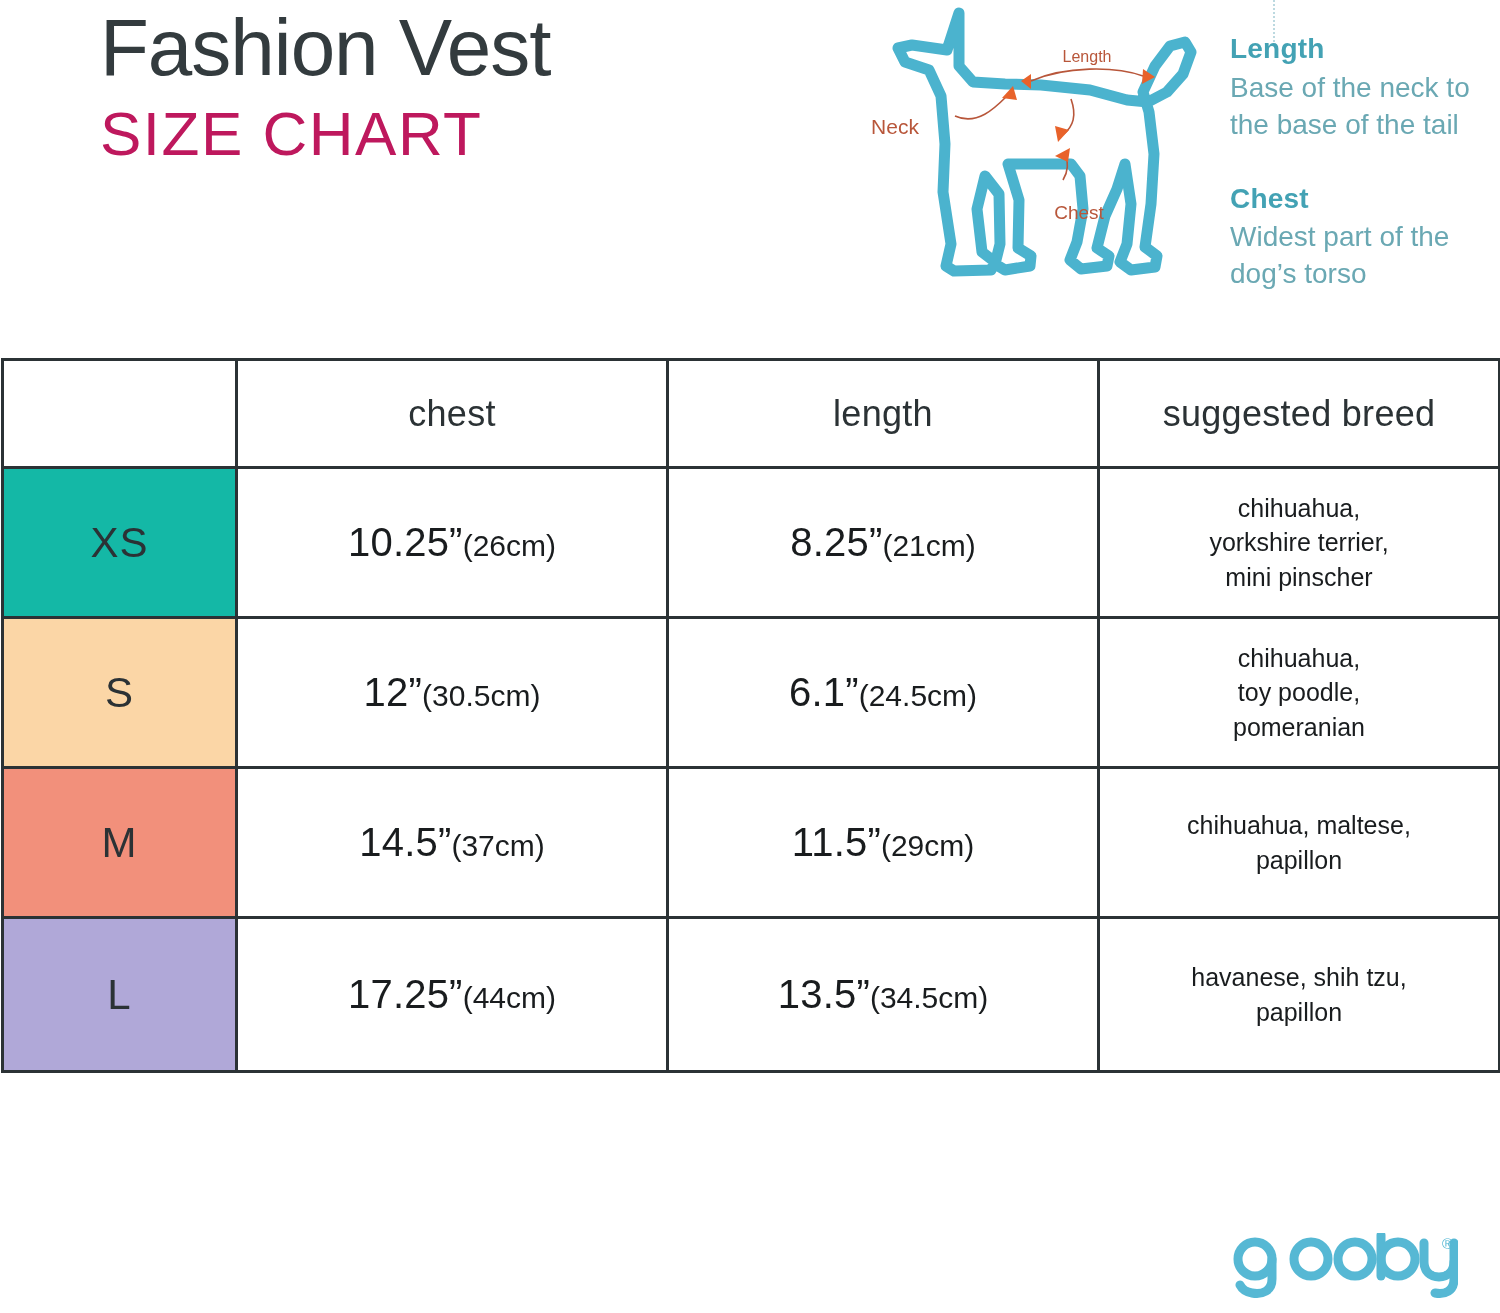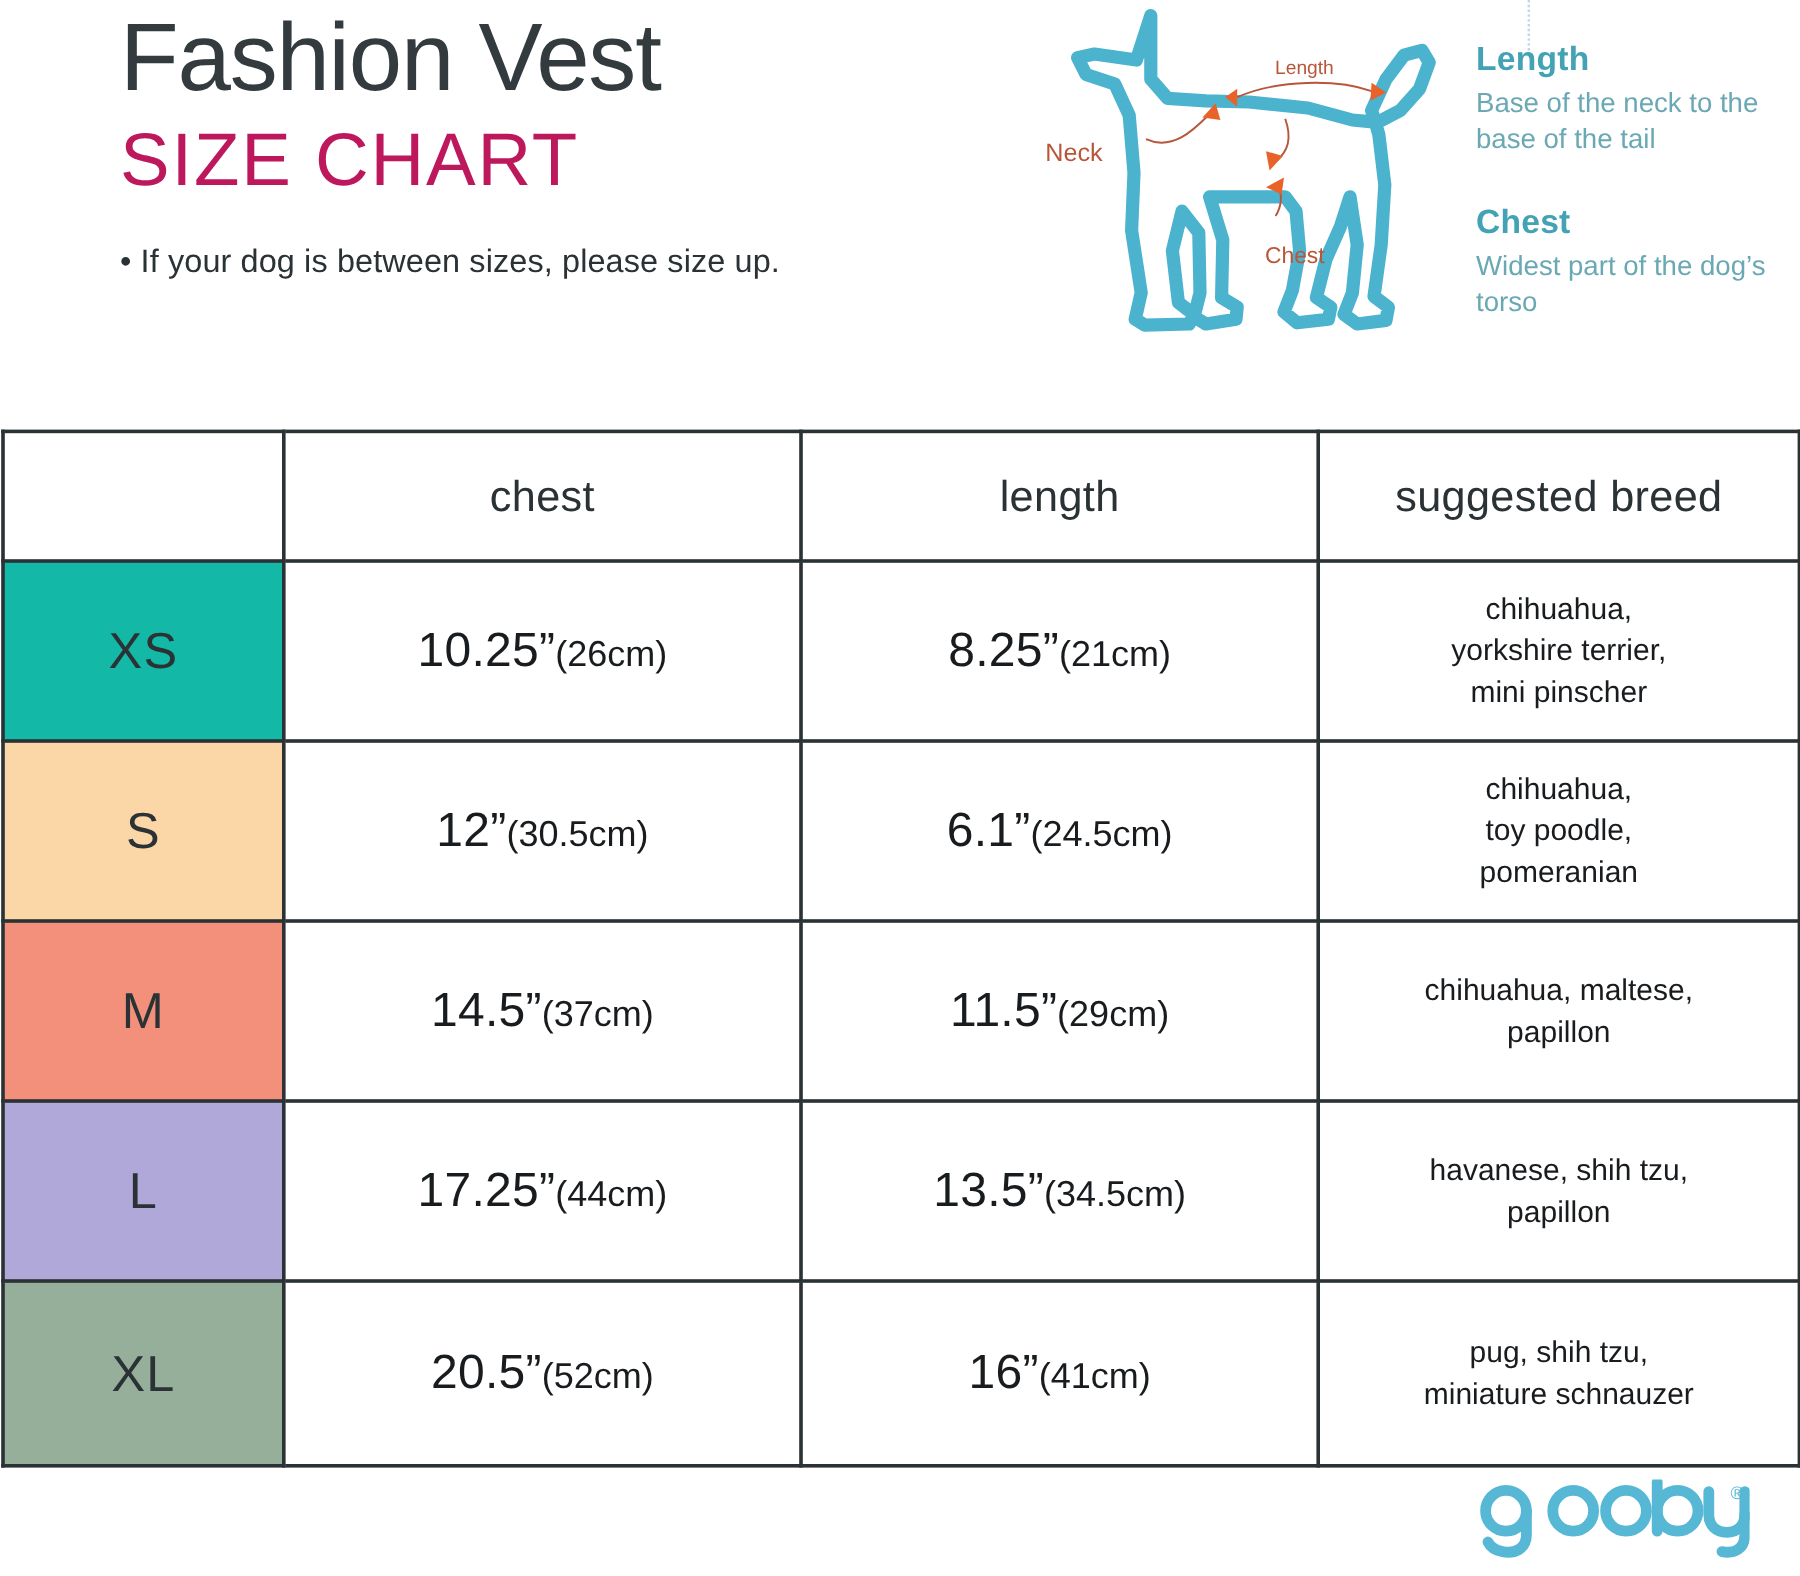--- a/index.html
+++ b/index.html
@@ -84,21 +84,21 @@
   .legend-group.second { margin-top: 38px; }
   .legend-head {
     font-size: 28px;
     font-weight: 700;
     color: #43a2b4;
     line-height: 1.2;
     letter-spacing: 0.2px;
   }
   .legend-head.first { padding-top: 32px; }
   .legend-body {
-    font-size: 23px;
+    font-size: 28px;
     font-weight: 400;
     color: #6aa8b3;
     line-height: 1.32;
     margin-top: 4px;
   }
 
   
   .size-table {
     position: absolute;
     left: 1px;
@@ -164,21 +164,20 @@
   .brand svg { display: block; }
 </style>
 </head>
 <body>
 
 <div class="header">
 
   <div class="title-block">
     <div class="main-title">Fashion Vest</div>
     <div class="sub-title">SIZE CHART</div>
-    <div class="note">• If your dog is between sizes, please size up.</div>
   </div>
 
   <div class="diagram">
     <svg width="360" height="300" viewBox="0 0 360 300" xmlns="http://www.w3.org/2000/svg">
 
       <g fill="none" stroke="#4bb3ce" stroke-width="11" stroke-linecap="round" stroke-linejoin="round">
         <path d="M 104,9
                  L 92,46
                  L 57,41
                  L 43,44
@@ -314,26 +313,20 @@
         <td class="meas-cell"><span>14.5”</span><span class="cm">(37cm)</span></td>
         <td class="meas-cell"><span>11.5”</span><span class="cm">(29cm)</span></td>
         <td class="breed-cell">chihuahua, maltese,<br>papillon</td>
       </tr>
       <tr>
         <td class="size-cell" style="background: rgb(176, 168, 216);">L</td>
         <td class="meas-cell"><span>17.25”</span><span class="cm">(44cm)</span></td>
         <td class="meas-cell"><span>13.5”</span><span class="cm">(34.5cm)</span></td>
         <td class="breed-cell">havanese, shih tzu,<br>papillon</td>
       </tr>
-      <tr>
-        <td class="size-cell" style="background: rgb(149, 175, 155);">XL</td>
-        <td class="meas-cell"><span>20.5”</span><span class="cm">(52cm)</span></td>
-        <td class="meas-cell"><span>16”</span><span class="cm">(41cm)</span></td>
-        <td class="breed-cell">pug, shih tzu,<br>miniature schnauzer</td>
-      </tr>
     </tbody>
 </table>
 
 <div class="brand">
   <svg width="230" height="66" viewBox="0 0 230 66" xmlns="http://www.w3.org/2000/svg">
     <g fill="none" stroke="#56b8d4" stroke-width="9" stroke-linecap="round" stroke-linejoin="round">
 
       <circle cx="27" cy="26" r="17"></circle>
       <path d="M 44,26 L 44,46 C 44,58 34,62 24,60 C 18,59 14,56 12,52"></path>
 

